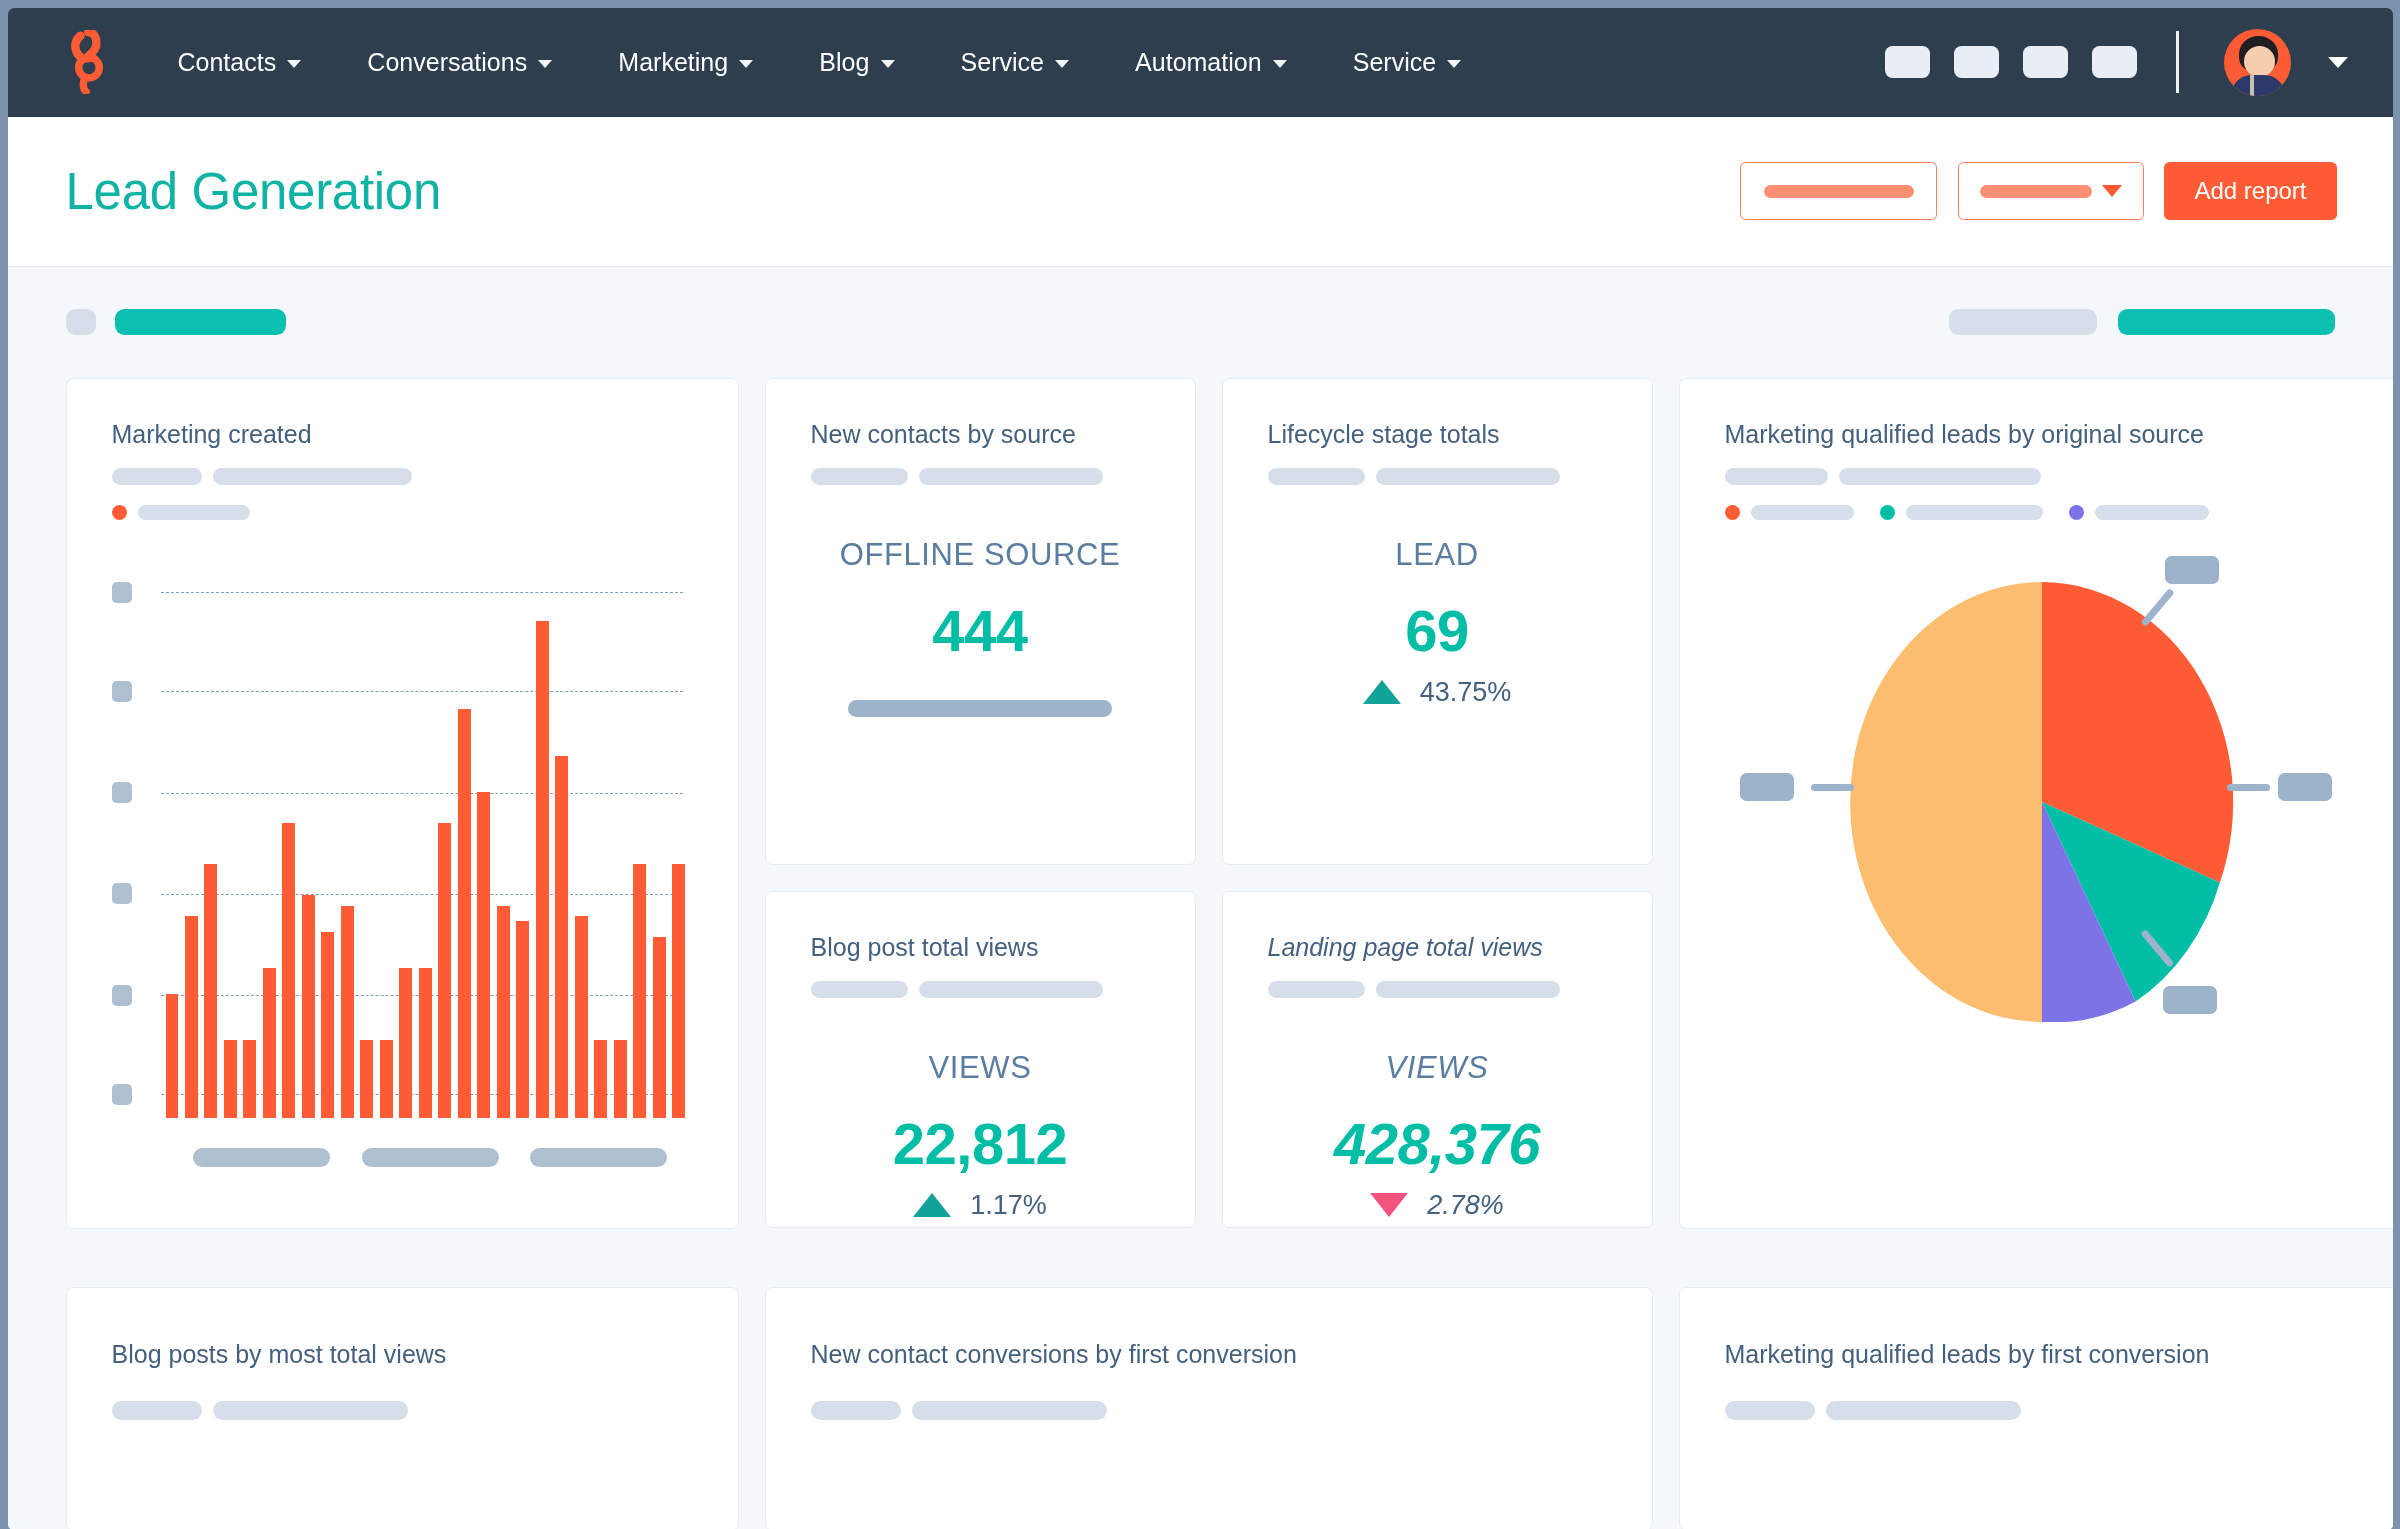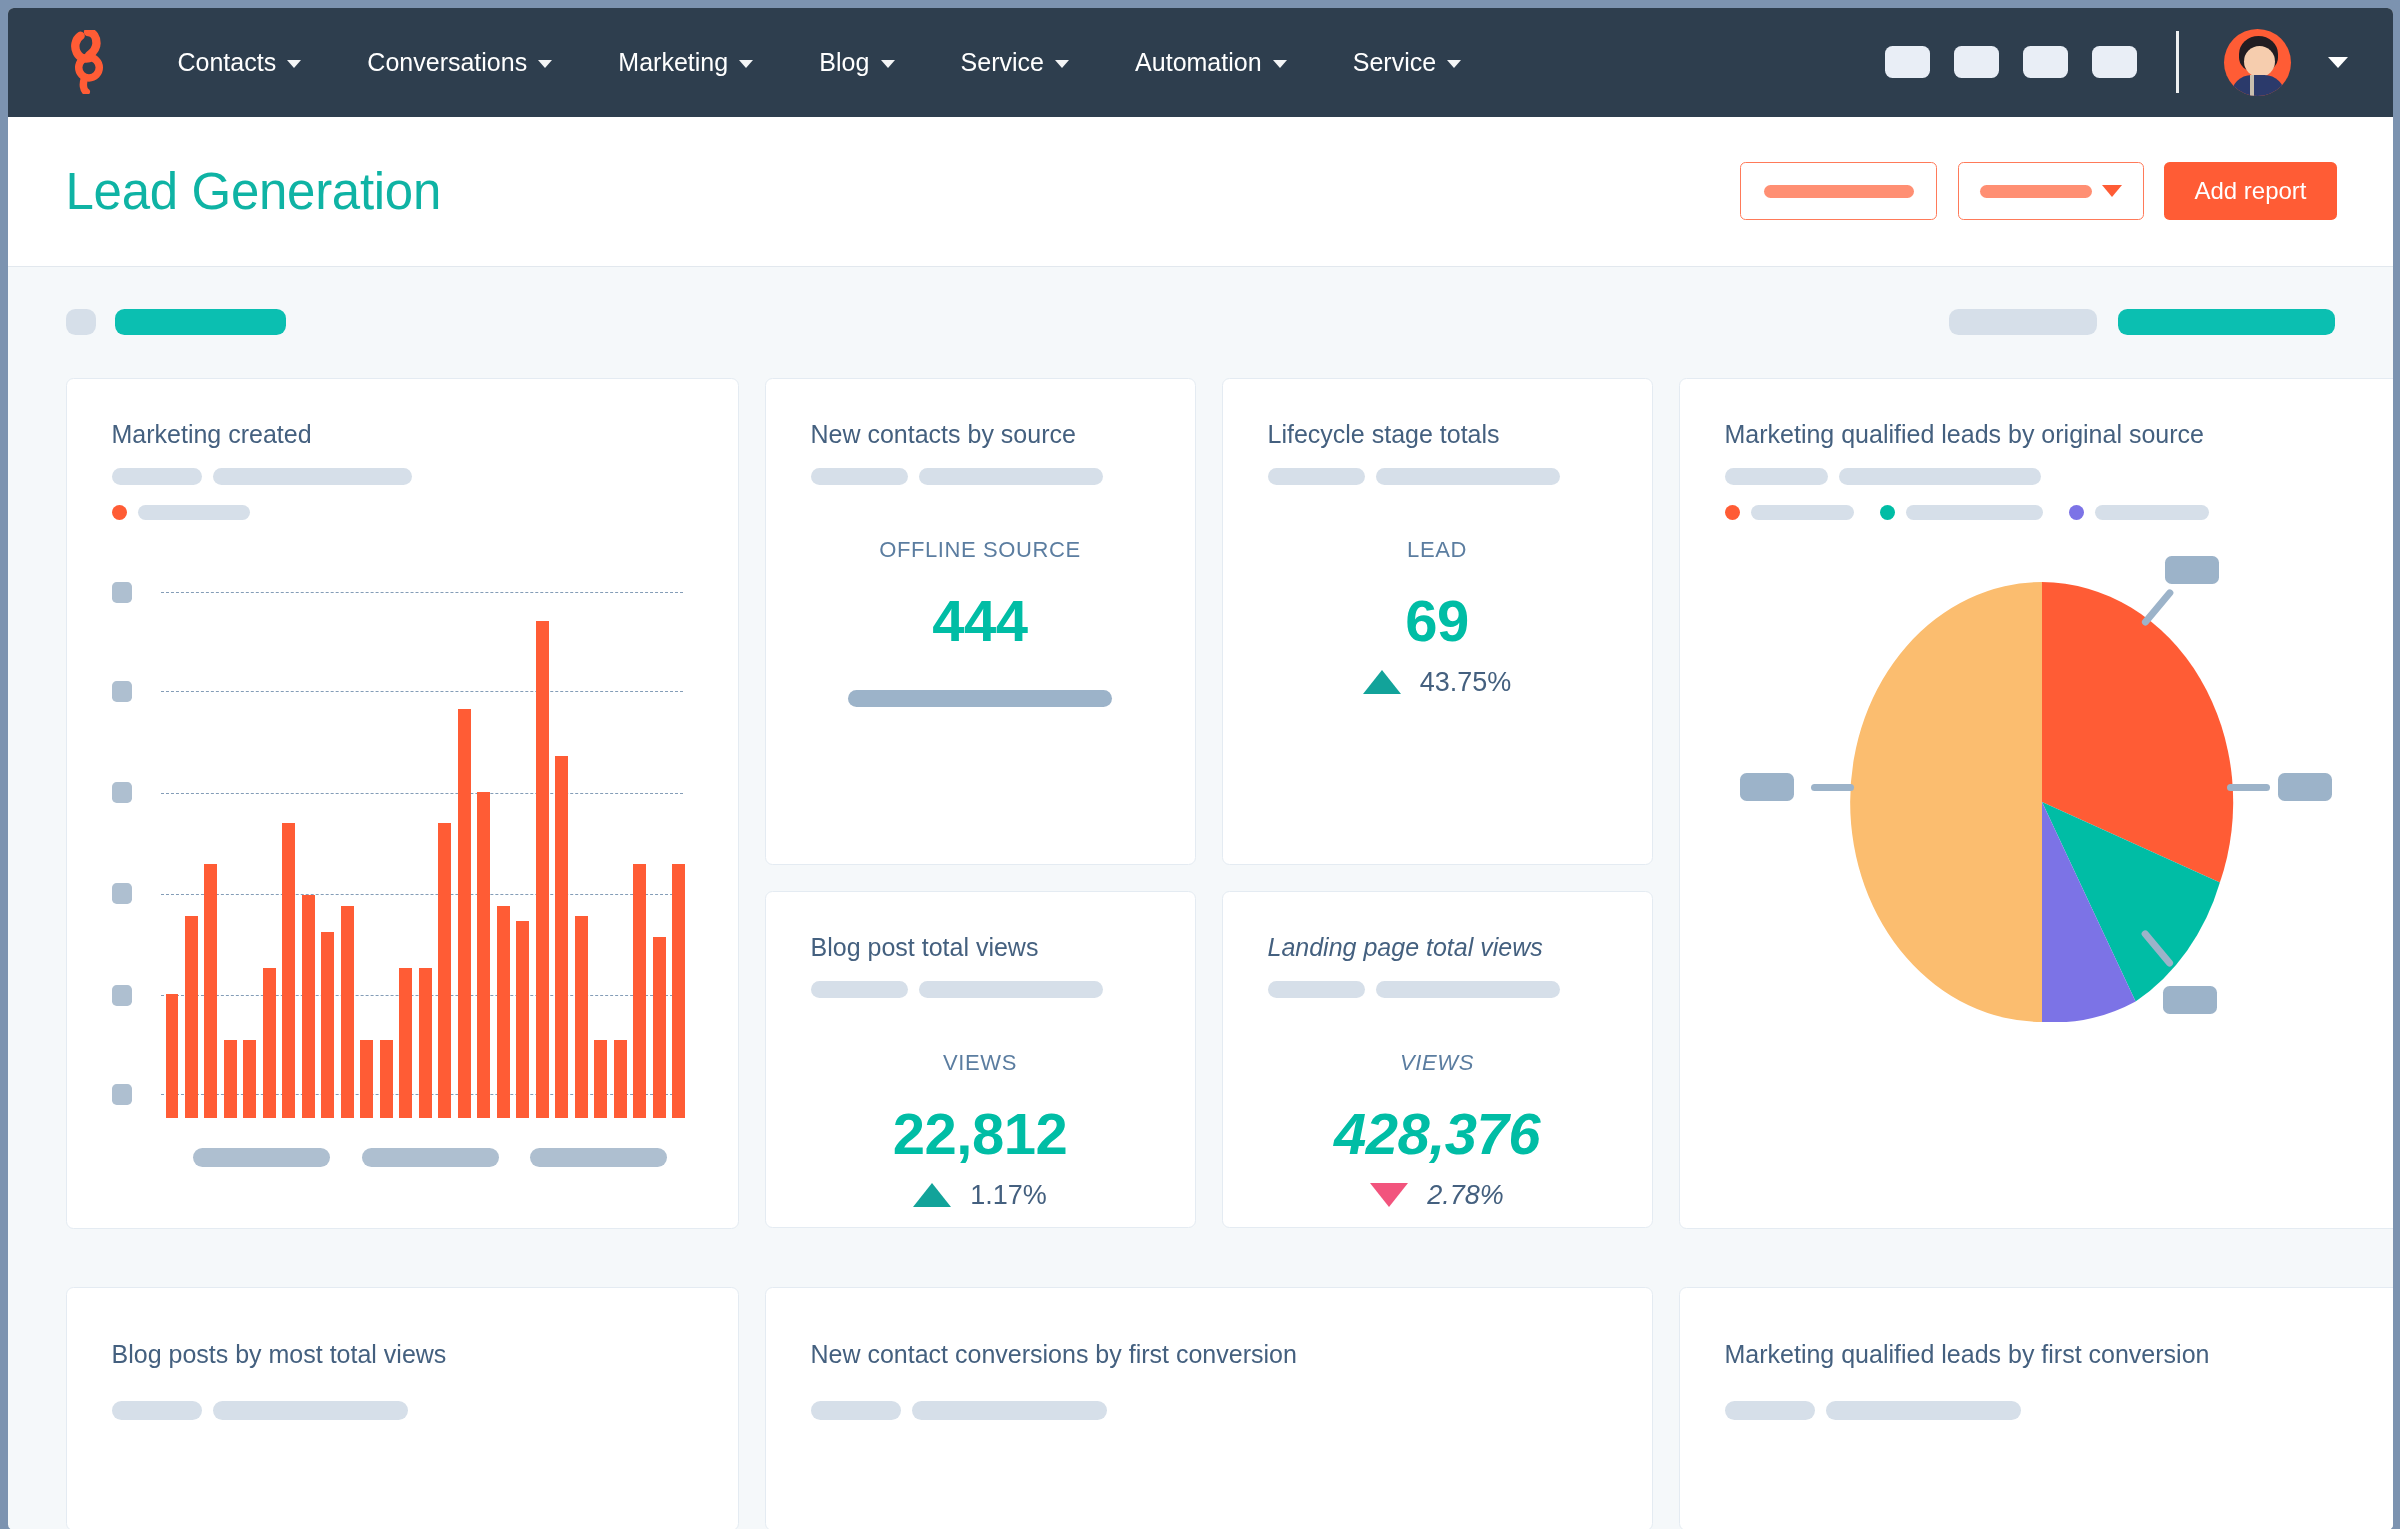--- a/index.html
+++ b/index.html
@@ -206,21 +206,21 @@
   .bar { flex: 1 1 0; background: #ff5c35; min-width: 1.9px; }
   .xlabels {
     position: absolute; left: 66px; right: 9.4px; bottom: -3.7px;
     display: flex; justify-content: space-around;
   }
   .xlab { width: 137px; height: 19px; background: #aebfd0; border-radius: 9.4px; }
 
   
   .kpi-unit {
     text-align: center;
-    font-size: 22px;
+    font-size: 31px;
     color: #5b7da0;
     letter-spacing: 0.6px;
     margin-top: 52px;
   }
   .kpi-value {
     text-align: center;
     font-size: 58px;
     font-weight: 700;
     color: #00bda5;
     margin-top: 24px;

